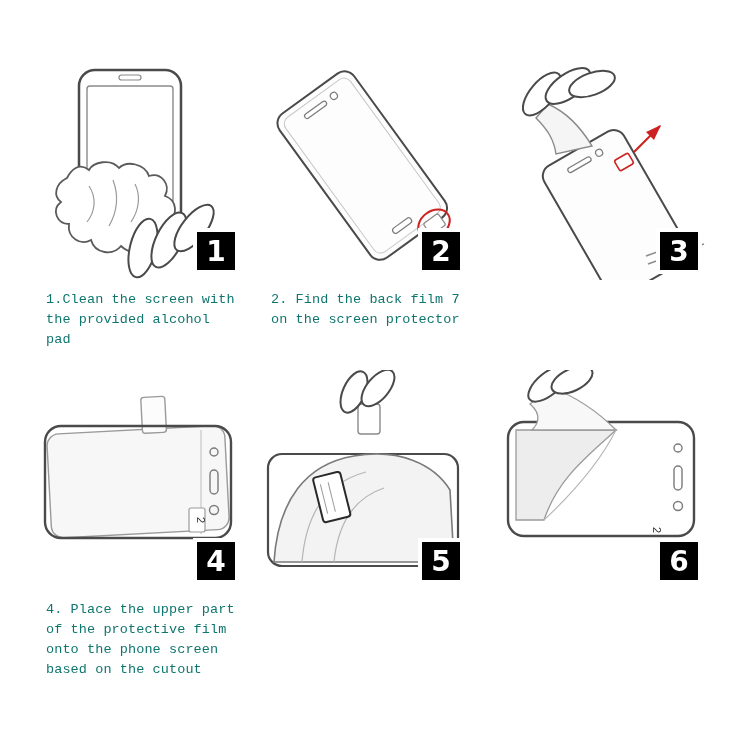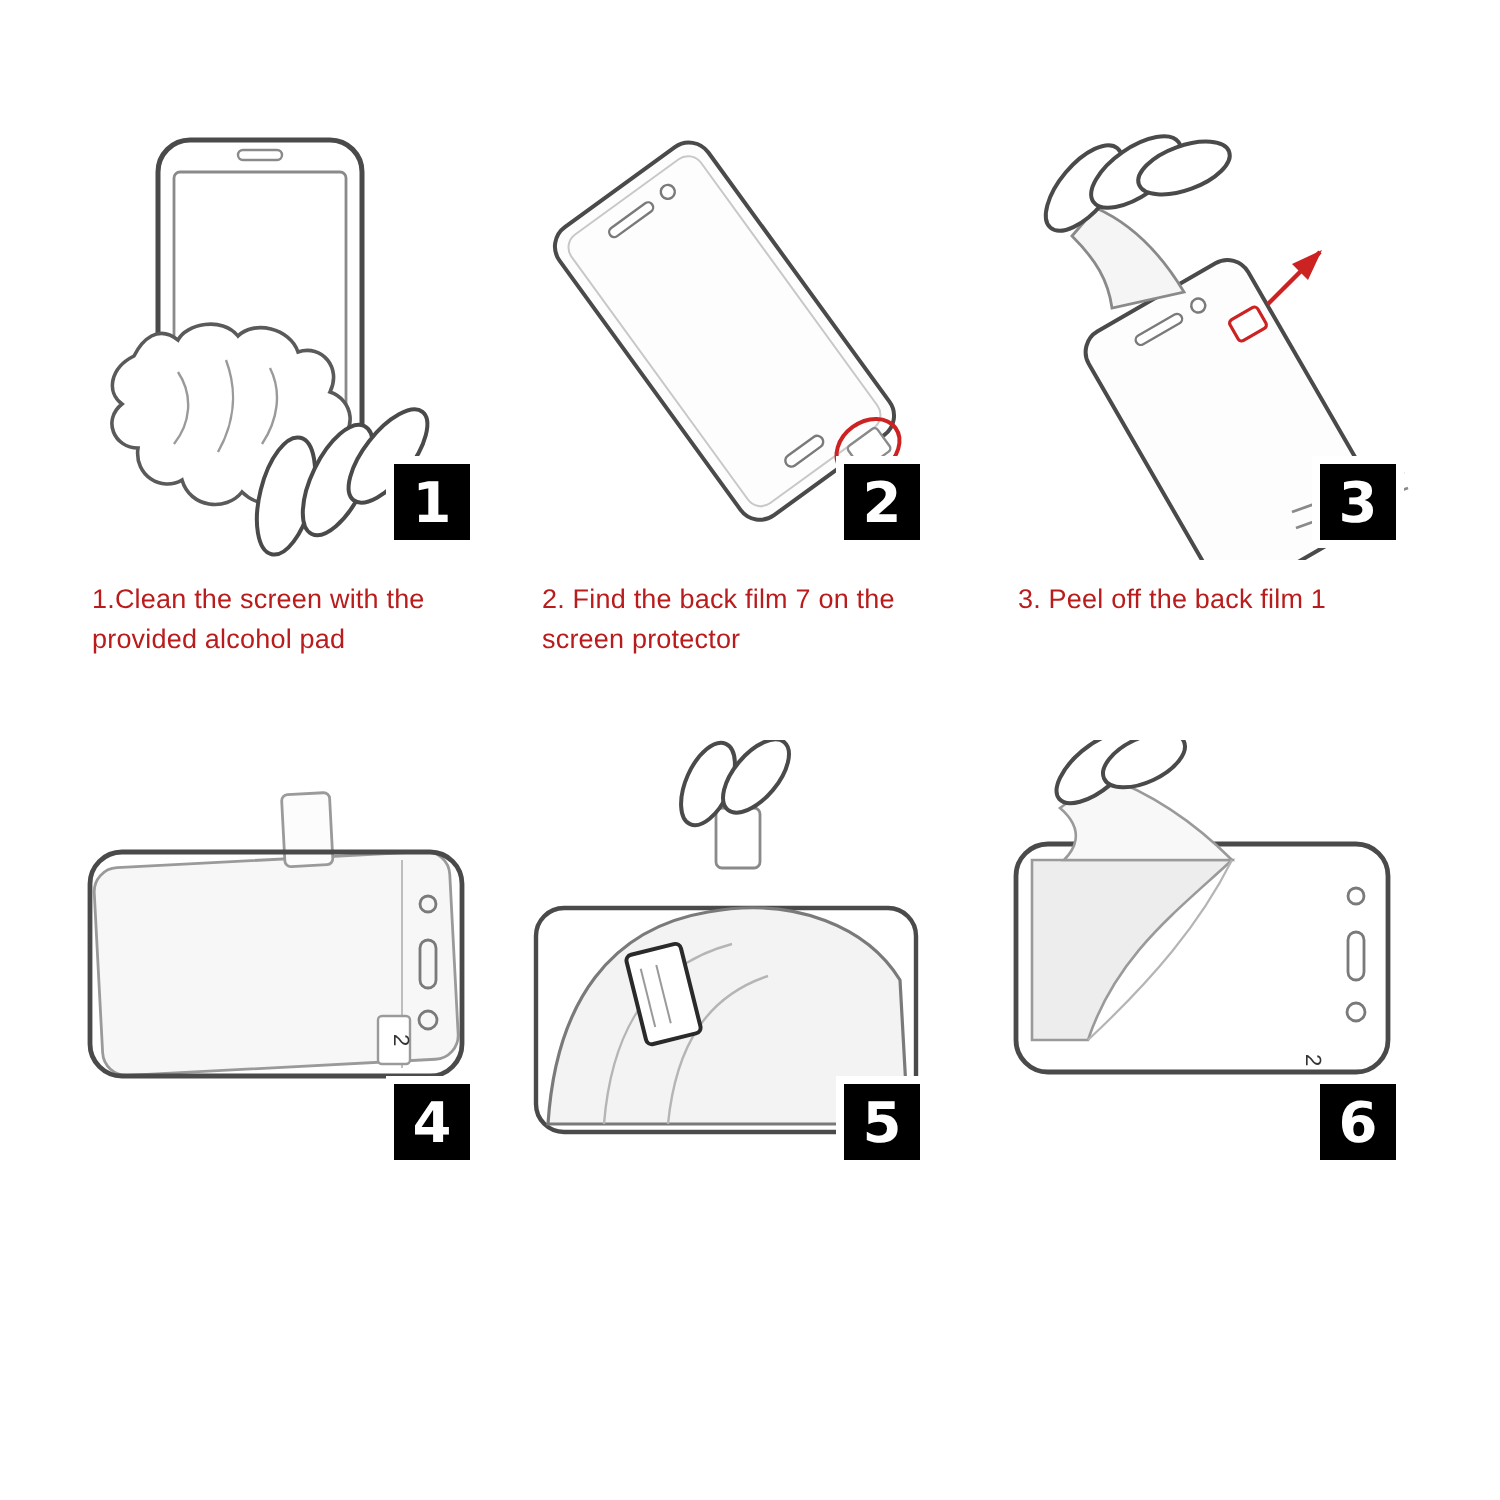--- a/index.html
+++ b/index.html
@@ -55,22 +55,23 @@
     font-weight: bold;
     font-family: "DejaVu Sans", sans-serif;
     box-shadow: 0 0 0 4px #ffffff;
   }
   .caption {
     margin: 10px 0 0 0;
     padding-left: 13px;
     width: 194px;
     font-size: 13.5px;
     line-height: 20px;
-    color: #b91c1c;
+    color: #0f766e;
     letter-spacing: 0.1px;
+    font-family: Liberation Mono, monospace;
   }
 </style>
 </head>
 <body>
 
 <div class="page">
 
   <section class="panel p1">
     <div class="illus">
       <svg viewBox="0 0 212 220">
@@ -137,21 +138,20 @@
         </g>
         <g stroke="#8a8a8a" stroke-width="1.4">
           <line x1="150" y1="196" x2="206" y2="176"></line>
           <line x1="152" y1="204" x2="208" y2="184"></line>
         </g>
       </svg>
       <div class="badge">
         <span>3</span>
       </div>
     </div>
-    <p class="caption">3. Peel off the back film 1</p>
   </section>
 
   <section class="panel p4">
     <div class="illus">
       <svg viewBox="0 0 212 220">
         <g transform="rotate(-3 100 110)">
           <rect x="16" y="60" width="178" height="104" rx="12" fill="#f7f7f7" stroke="#9a9a9a" stroke-width="1.4"></rect>
           <rect x="112" y="28" width="24" height="36" rx="3" fill="#fcfcfc" stroke="#9a9a9a" stroke-width="1.4"></rect>
         </g>
         <g>
@@ -163,20 +163,21 @@
         </g>
         <g>
           <rect x="156" y="138" width="16" height="24" rx="2" fill="#ffffff" stroke="#9a9a9a" stroke-width="1.2"></rect>
           <text x="164" y="150" font-size="11" fill="#333333" text-anchor="middle" transform="rotate(90 164 150)">2</text>
         </g>
       </svg>
       <div class="badge">
         <span>4</span>
       </div>
     </div>
+    <p class="caption">4. Place the upper part of the protective film onto the phone screen based on the cutout</p>
   </section>
 
   <section class="panel p5">
     <div class="illus">
       <svg viewBox="0 0 212 220">
         <g>
           <rect x="10" y="84" width="190" height="112" rx="14" fill="#ffffff" stroke="#4a4a4a" stroke-width="2.2"></rect>
         </g>
         <g>
           <path d="M16,192 C20,130 48,94 96,86 C140,78 176,94 192,120 L196,192 Z" fill="#f3f3f3" stroke="#7a7a7a" stroke-width="1.6"></path>

